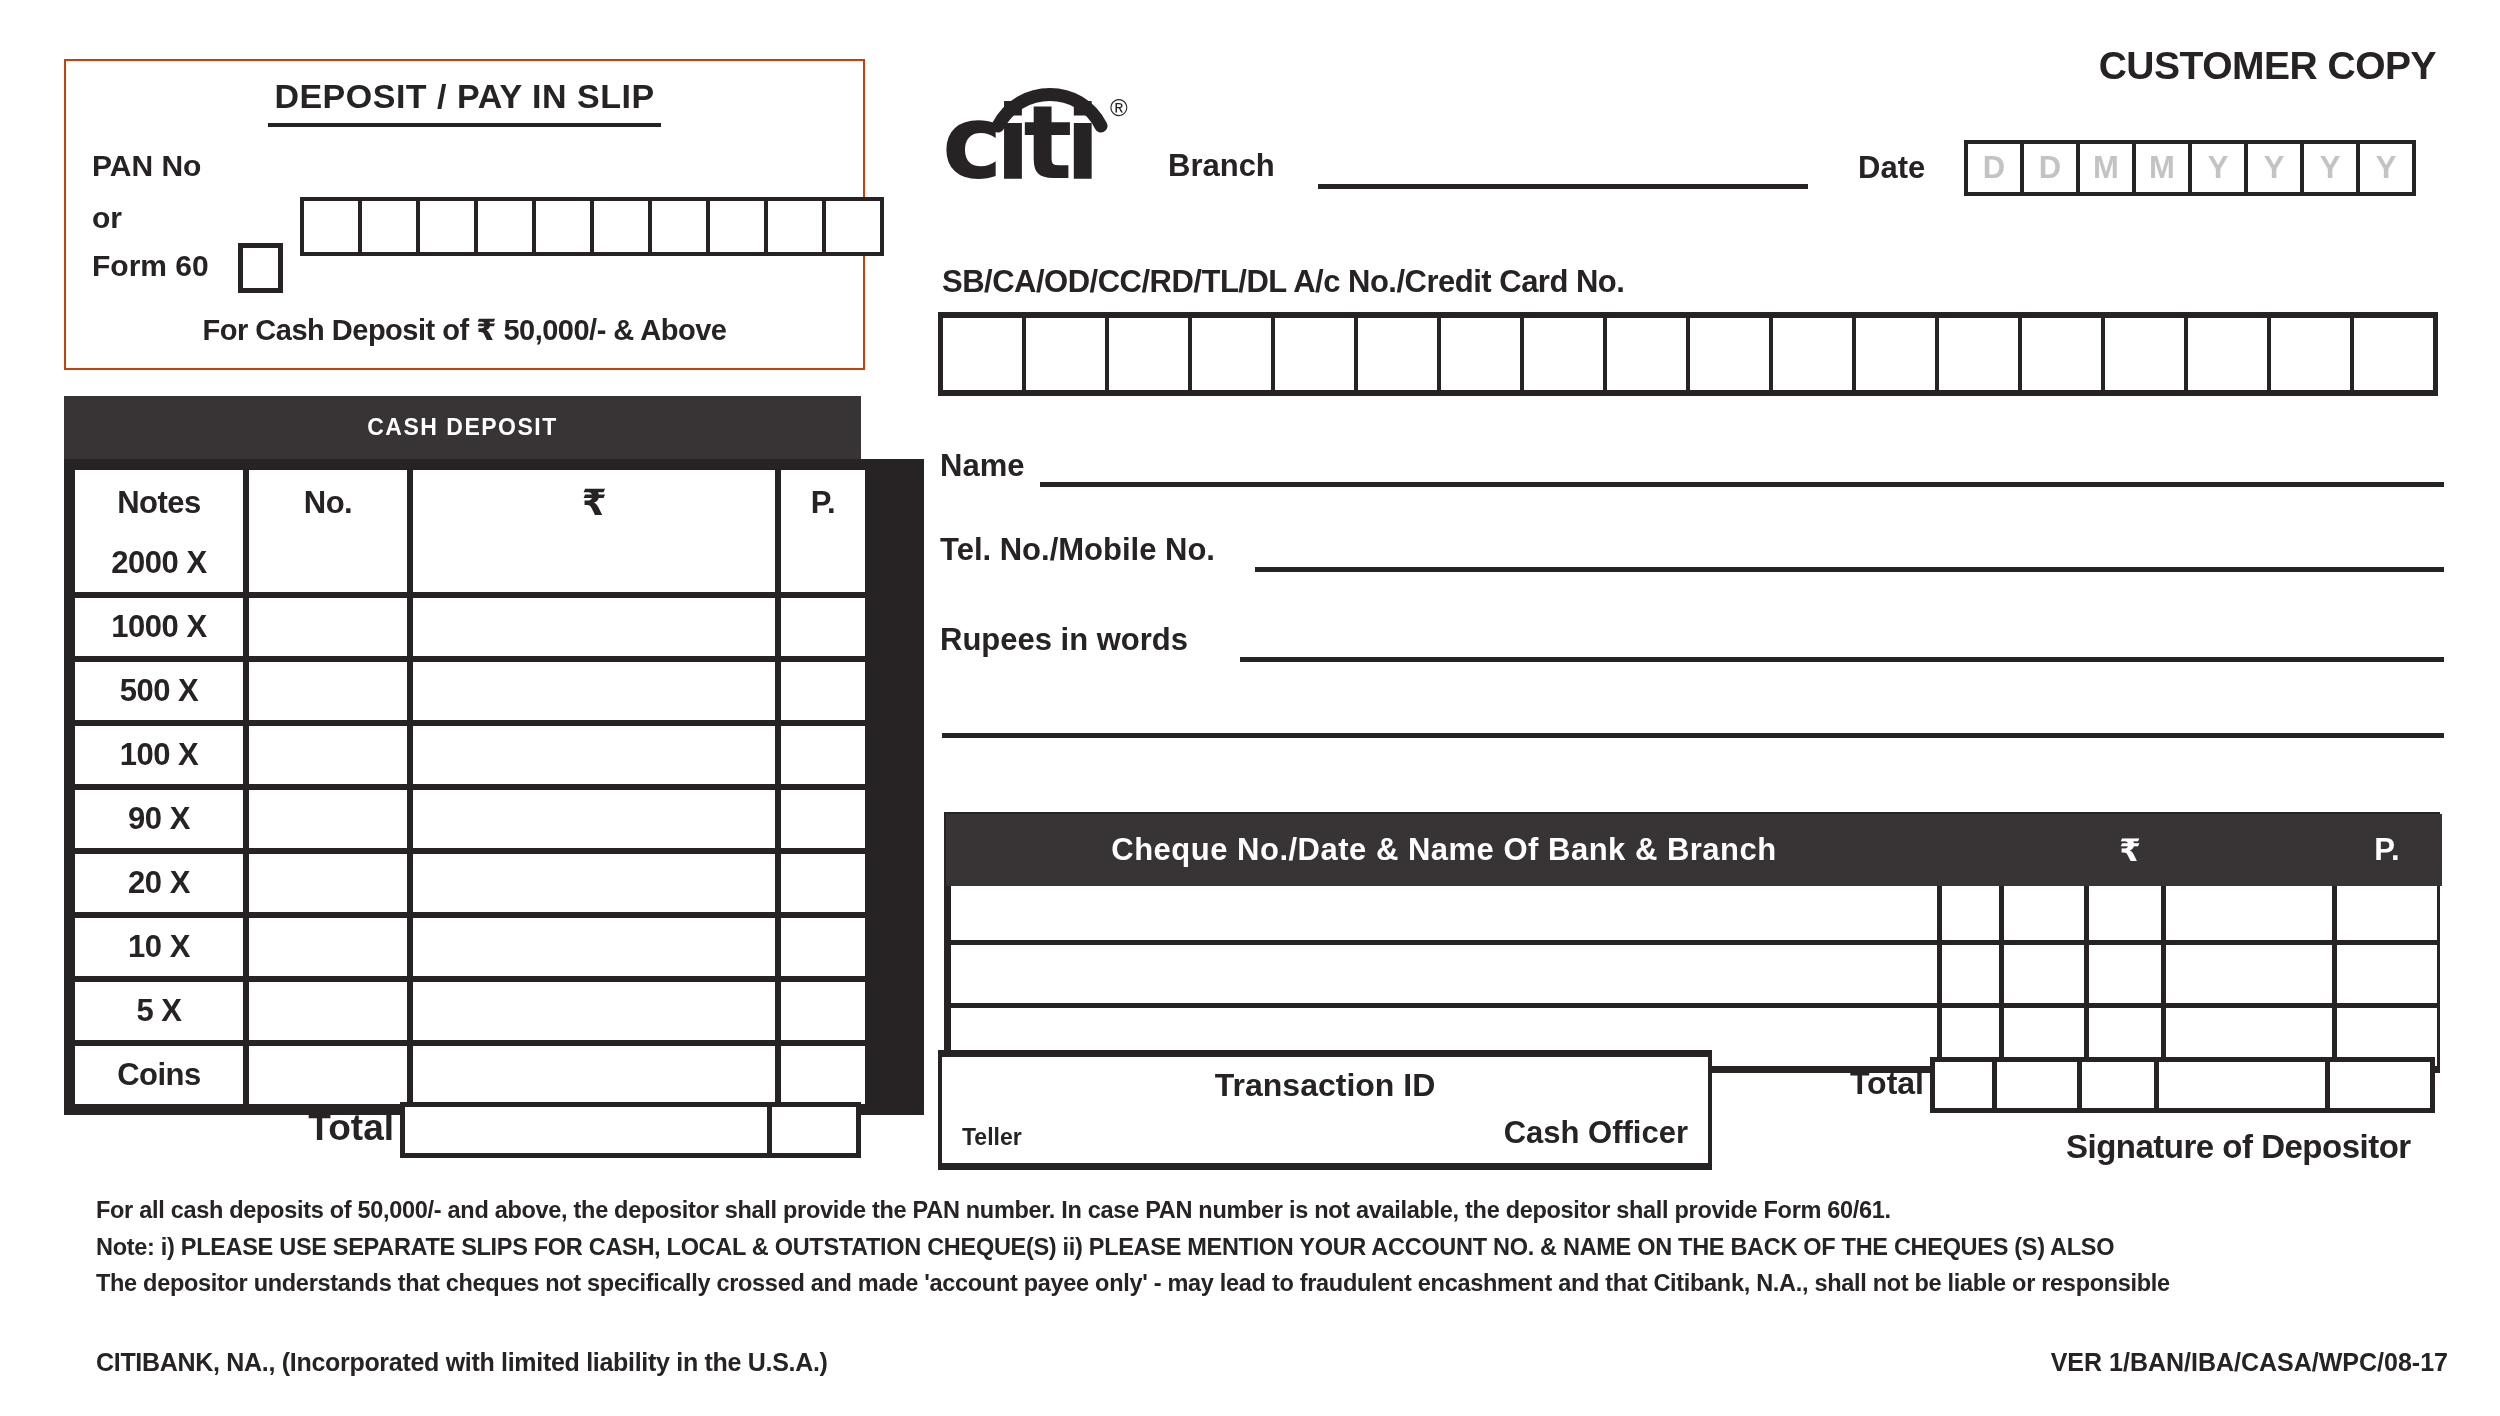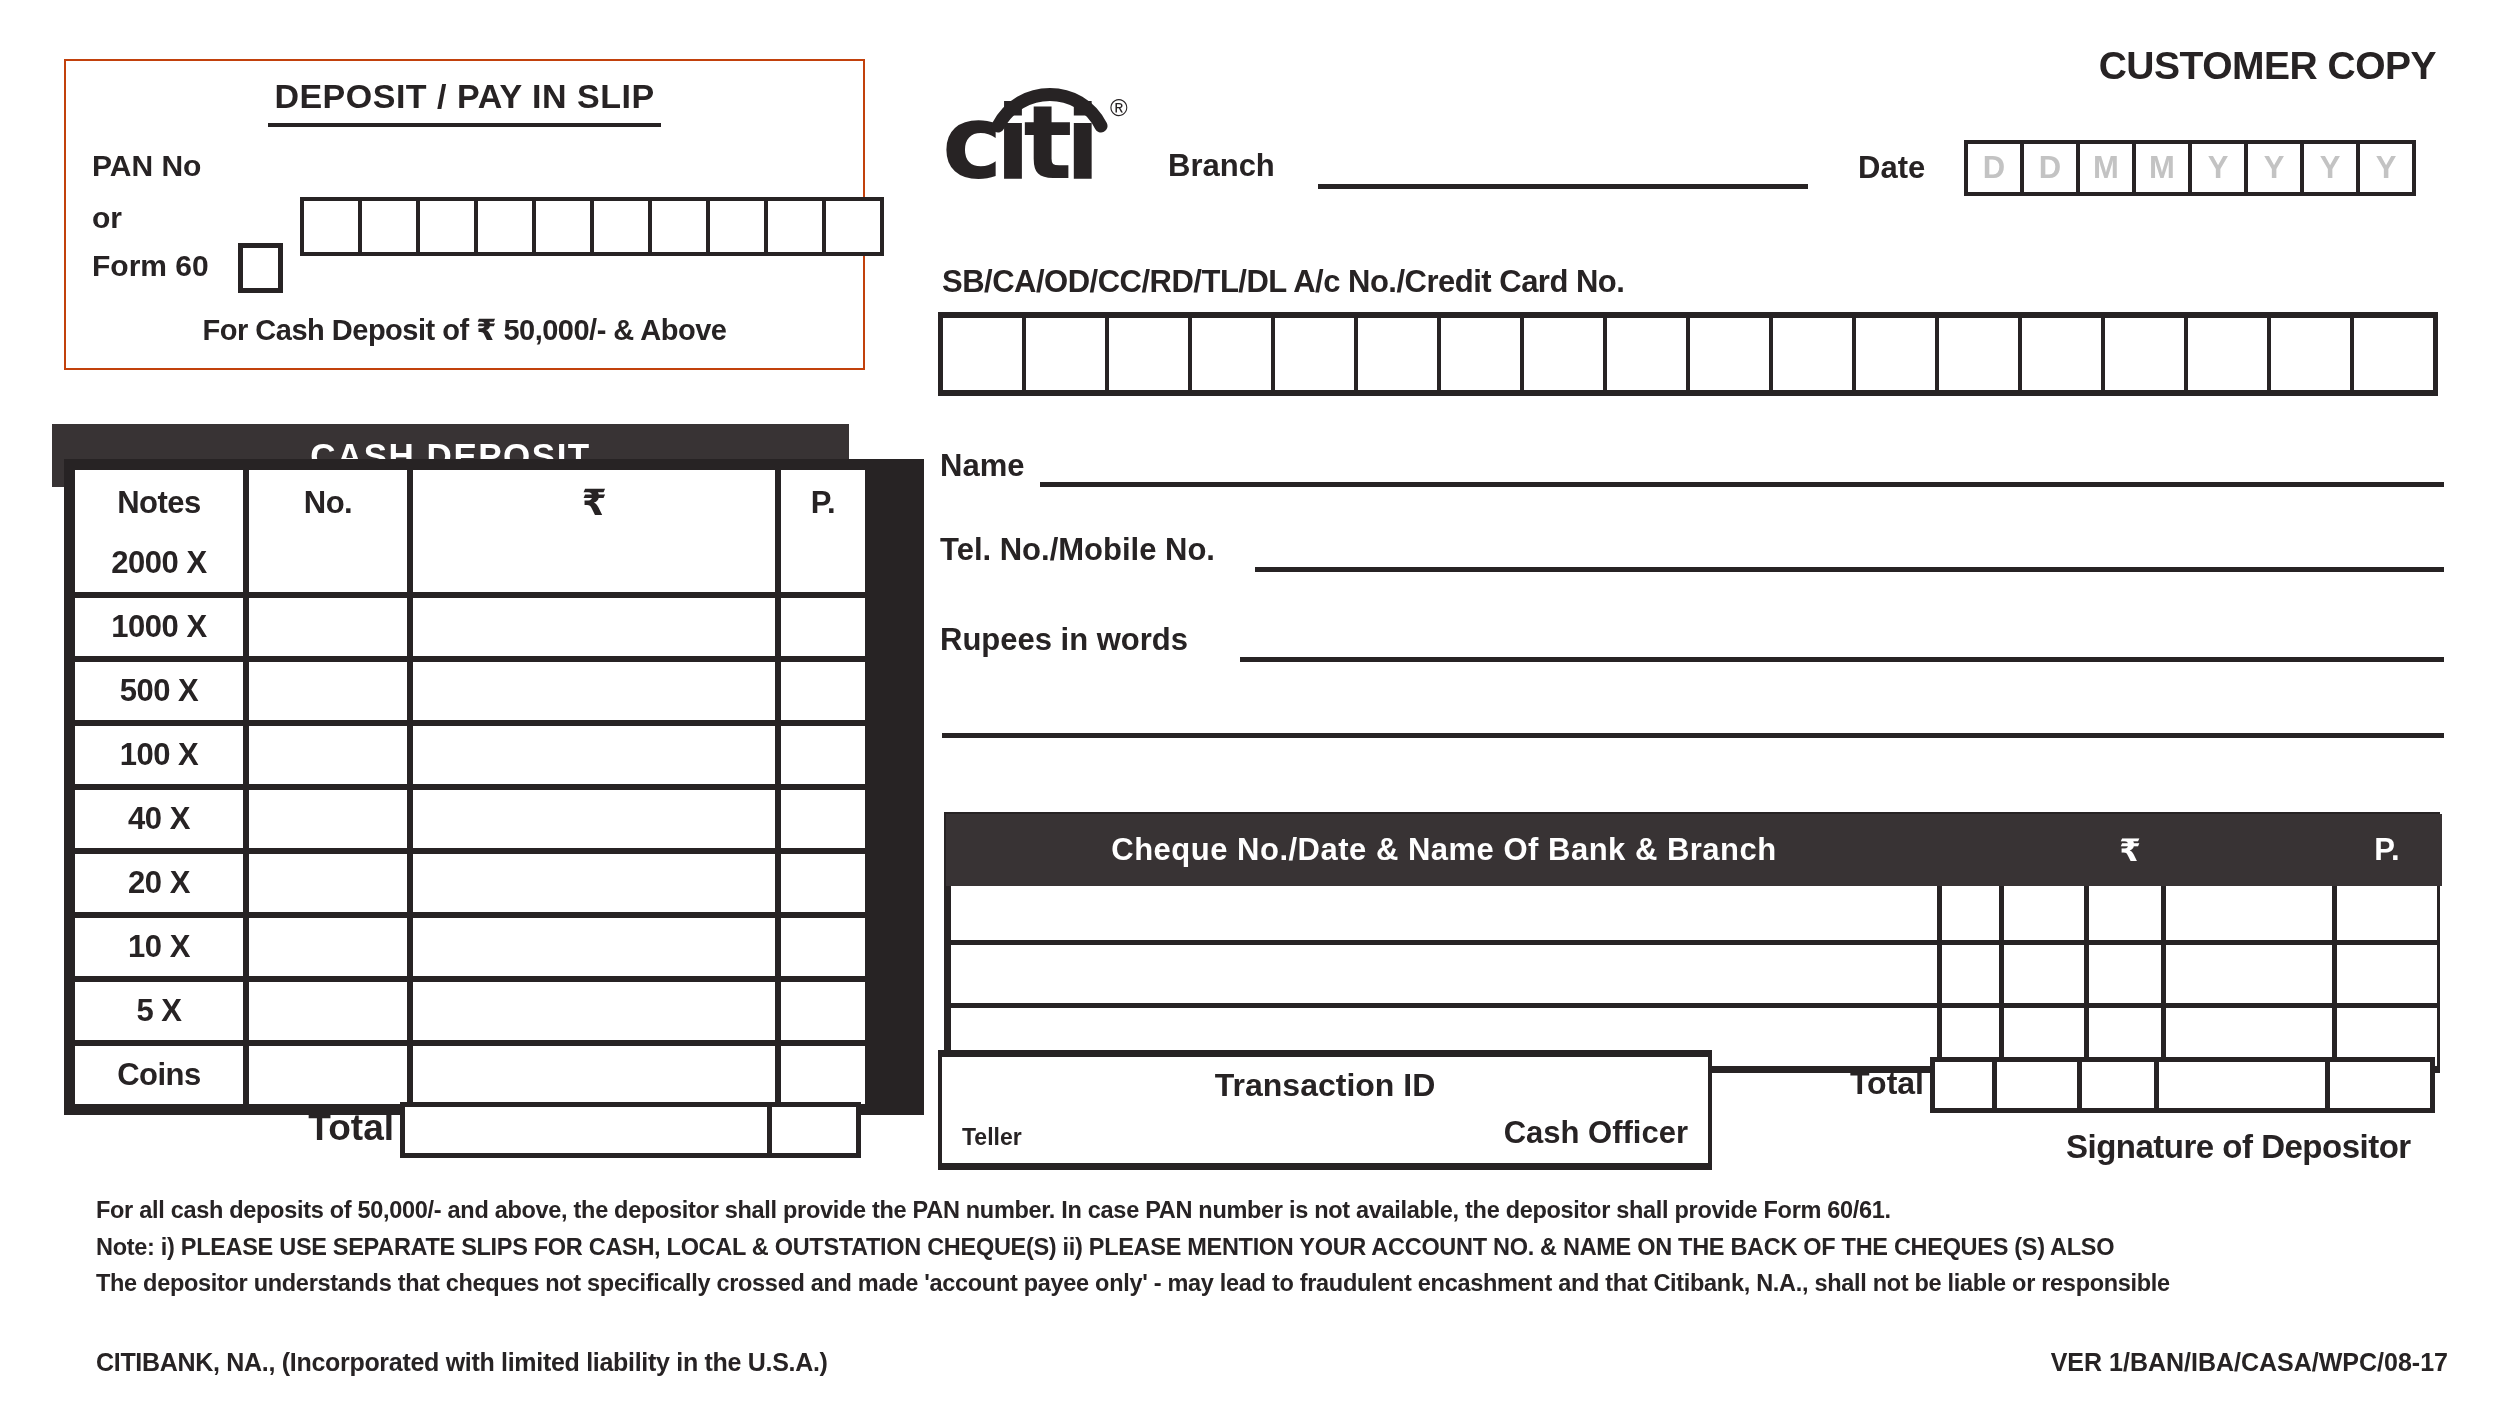--- a/index.html
+++ b/index.html
@@ -22,22 +22,22 @@
   .pan-note    { left:0; right:0; top:252px; text-align:center; font-size:29px; font-weight:700; letter-spacing:-0.5px; }
 
   
   .boxgrid { display:grid; background:#272324; }
   .bcell   { background:#ffffff; display:flex; align-items:center; justify-content:center; }
 
   .pan-cells  { left:236px; top:138px; grid-template-columns:repeat(10,54px); gap:4px; padding:4px; }
   .pan-cells .bcell { height:51px; }
 
   
-  .cash-header { left:52px; top:396px; width:797px; height:63px; background:#383334; color:#ffffff;
-                 display:flex; align-items:center; justify-content:center; font-size:35px; font-weight:700; letter-spacing:1.5px;margin-top:28px; }
+  .cash-header { left:64px; top:396px; width:797px; height:63px; background:#383334; color:#ffffff;
+                 display:flex; align-items:center; justify-content:center; font-size:23px; font-weight:700; letter-spacing:1.5px; }
   .cash-grid { left:64px; top:459px; display:grid; grid-template-columns:168px 158px 362px 84px;
                grid-auto-rows:58px; gap:6px; padding:11px; background:#272324; width:860px; }
   .cash-grid .hrow { height:66px; }
   .cash-grid .cc { background:#fff; display:flex; align-items:center; justify-content:center;
                    font-size:31px; font-weight:700; letter-spacing:-0.5px; }
   .cash-grid .rupee-head { font-size:36px; }
   .cash-total-row { left:64px; top:1102px; width:797px; height:56px; }
   .cash-total-label { position:absolute; left:0; top:0; width:330px; height:56px; text-align:right;
                       font-size:37px; font-weight:700; line-height:52px; }
   .cash-total-cells { position:absolute; left:336px; top:0; display:grid; grid-template-columns:362px 84px;
@@ -148,21 +148,21 @@
       <div class="cc">500 X</div>
       <div class="cc"></div>
       <div class="cc"></div>
       <div class="cc"></div>
 
       <div class="cc">100 X</div>
       <div class="cc"></div>
       <div class="cc"></div>
       <div class="cc"></div>
 
-      <div class="cc">40 X</div>
+      <div class="cc">90 X</div>
       <div class="cc"></div>
       <div class="cc"></div>
       <div class="cc"></div>
 
       <div class="cc">20 X</div>
       <div class="cc"></div>
       <div class="cc"></div>
       <div class="cc"></div>
 
       <div class="cc">10 X</div>

